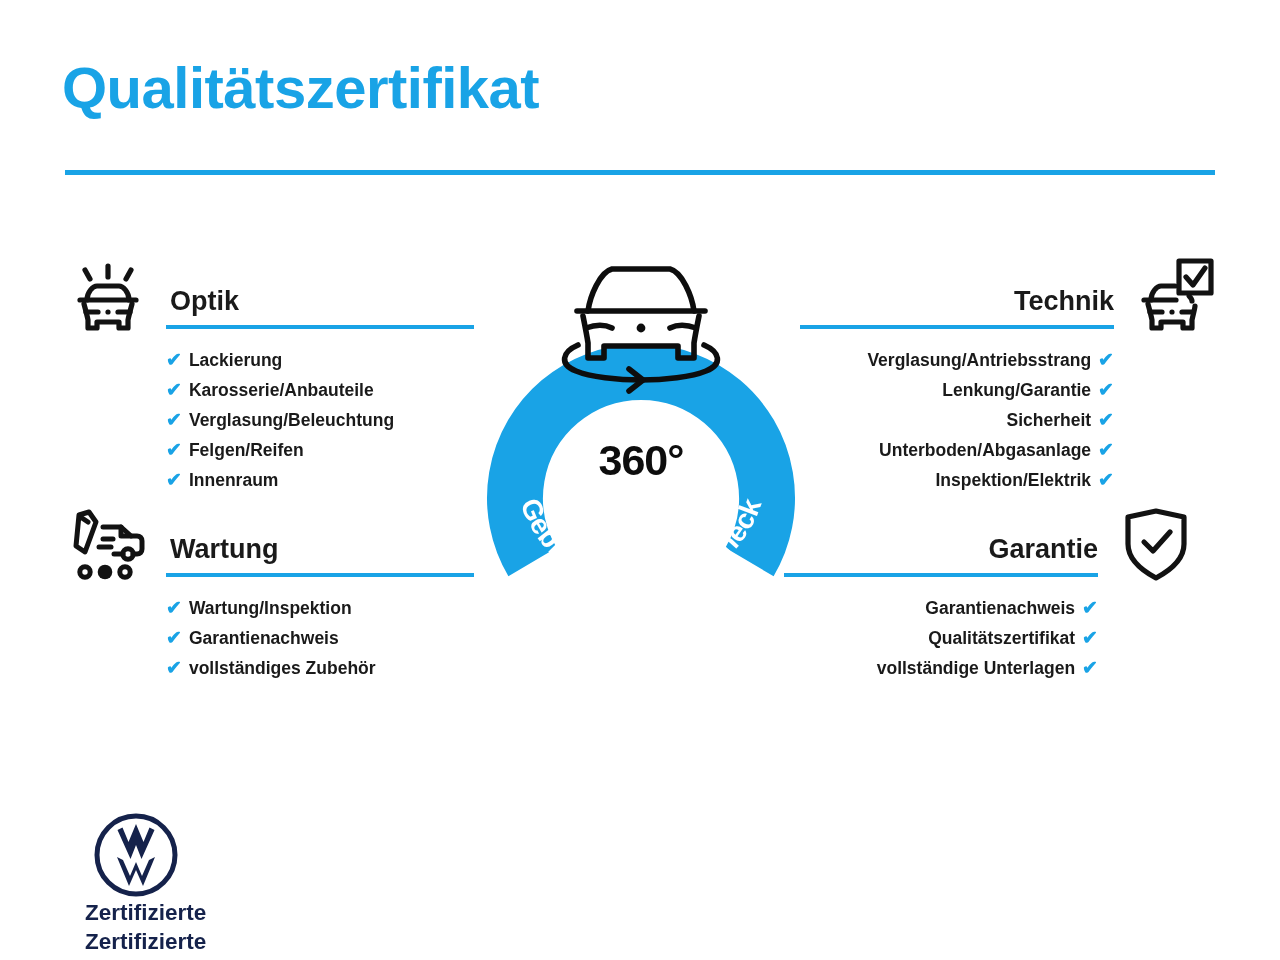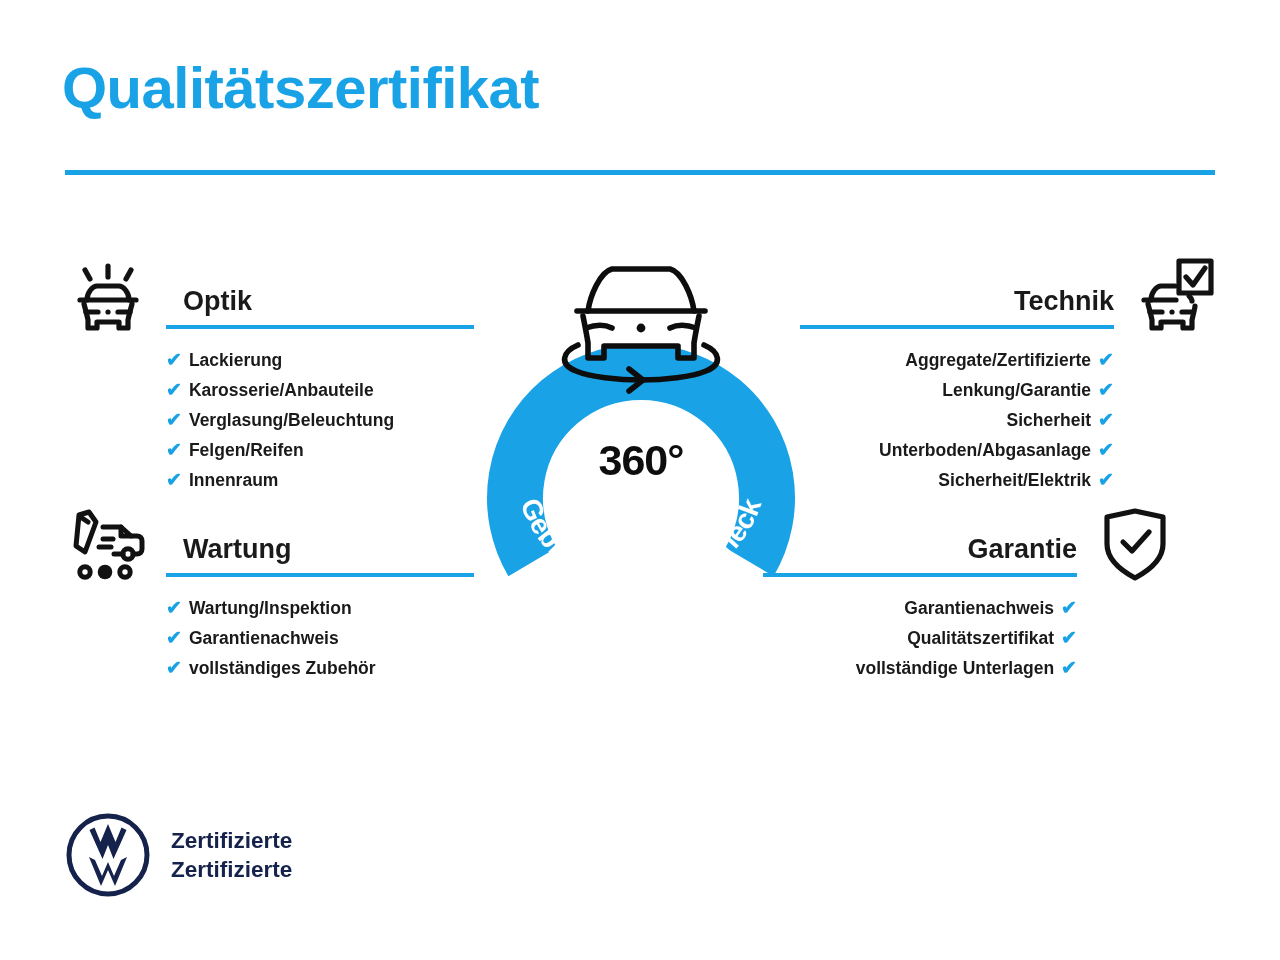--- a/index.html
+++ b/index.html
@@ -37,21 +37,21 @@
     background: #19a3e6;
   }
 
   
   .section {
     position: absolute;
   }
   .sec-optik    { left: 62px;  top: 255px; width: 412px; }
   .sec-wartung  { left: 62px;  top: 503px; width: 412px; }
   .sec-technik  { left: 800px; top: 255px; width: 418px; }
-  .sec-garantie { left: 763px; top: 503px; width: 418px; }
+  .sec-garantie { left: 784px; top: 503px; width: 418px; }
 
   .sec-head {
     position: relative;
     height: 82px;
   }
   .sec-icon {
     position: absolute;
     top: 0;
     width: 92px;
     height: 82px;
@@ -63,21 +63,21 @@
   .right .sec-icon { right: 0; }
 
   .sec-title {
     position: absolute;
     bottom: 20px;
     font-size: 27px;
     font-weight: bold;
     color: #1a1a1a;
     white-space: nowrap;
   }
-  .left .sec-title  { left: 121px; }
+  .left .sec-title  { left: 108px; }
   .right .sec-title { right: 104px; }
 
   .sec-rule {
     position: absolute;
     bottom: 8px;
     height: 4px;
     background: #19a3e6;
   }
   .left .sec-rule  { left: 104px; right: 0; }
   .right .sec-rule { right: 104px; left: 0; }
@@ -131,20 +131,21 @@
     letter-spacing: -1px;
   }
 
   
   .vw-lockup {
     position: absolute;
     left: 65px;
     top: 812px;
     display: flex;
     align-items: center;
+    flex-direction: column;
   }
   .vw-text {
     margin-left: 20px;
     font-size: 22.5px;
     font-weight: bold;
     color: #15224b;
     line-height: 29px;
     white-space: nowrap;
   }
 </style>
@@ -245,37 +246,37 @@
         <path d="M21 56 L33 56"></path>
         <path d="M53 56 L64 56"></path>
         <circle cx="43" cy="56" r="2.6" fill="#121212" stroke="none"></circle>
       </svg>
     </div>
     <div class="sec-title">Technik</div>
     <div class="sec-rule"></div>
   </div>
   <ul class="sec-list">
     <li>
-        <span>Aggregate/Zertifizierte</span>
+        <span>Verglasung/Antriebsstrang</span>
         <span class="tick">✔</span>
       </li>
     <li>
         <span>Lenkung/Garantie</span>
         <span class="tick">✔</span>
       </li>
     <li>
         <span>Sicherheit</span>
         <span class="tick">✔</span>
       </li>
     <li>
         <span>Unterboden/Abgasanlage</span>
         <span class="tick">✔</span>
       </li>
     <li>
-        <span>Sicherheit/Elektrik</span>
+        <span>Inspektion/Elektrik</span>
         <span class="tick">✔</span>
       </li>
   </ul>
 </div>
 
 <div class="section right sec-garantie">
   <div class="sec-head">
     <div class="sec-icon">
       <svg width="74" height="80" viewBox="0 0 74 80" fill="none" stroke="#121212" stroke-width="5.2" stroke-linecap="round" stroke-linejoin="round">
         <path d="M37 7 L65 13 L65 40 C65 55 52 66 37 74 C22 66 9 55 9 40 L9 13 Z"></path>

